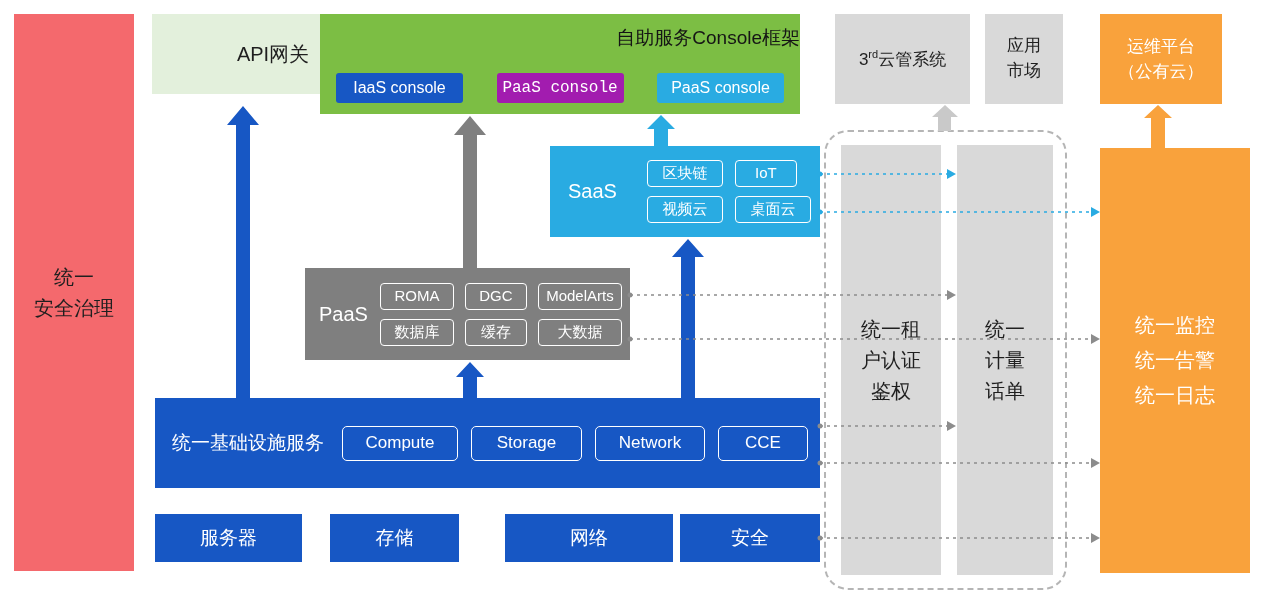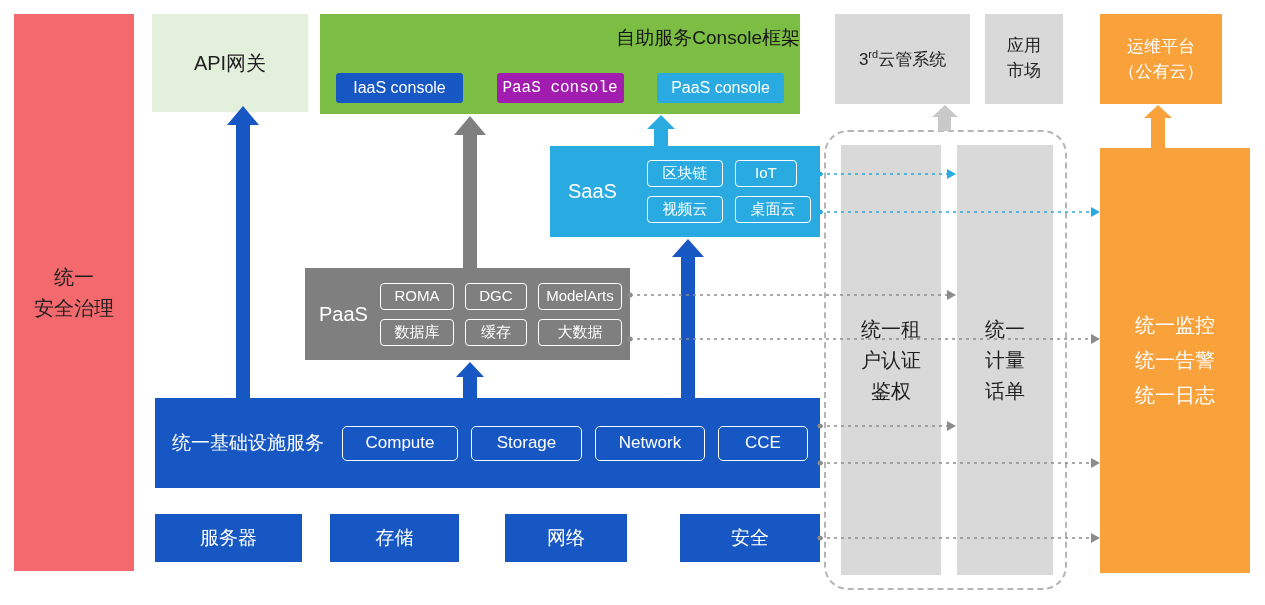--- a/index.html
+++ b/index.html
@@ -2,21 +2,21 @@
 <html><head>
 <meta charset="utf-8">
 <style>
   html,body{margin:0;padding:0;background:#ffffff;}
   .canvas{position:relative;width:1265px;height:605px;background:#fff;
           font-family:"Liberation Sans","DejaVu Sans",sans-serif;overflow:hidden;}
   .abs{position:absolute;}
   .center{display:flex;flex-direction:column;align-items:center;justify-content:center;text-align:center;}
 
   #security-bar{left:14px;top:14px;width:120px;height:557px;background:#F4696D;color:#1f1f1f;font-size:20px;line-height:1.55;}
-  #api-gateway{left:152px;top:14px;width:156px;height:98px;background:#E3F0DC;color:#1f1f1f;font-size:20px;}
+  #api-gateway{left:152px;top:14px;width:156px;height:80px;background:#E3F0DC;color:#1f1f1f;font-size:20px;padding-left:43px;}
 
   #console-frame{left:320px;top:14px;width:480px;height:100px;background:#7CBE44;color:#151515;}
   .frame-title{text-align:right;padding-top:12px;font-size:19px;line-height:23px;}
   #console-row{display:flex;justify-content:space-between;padding:24px 16px 0;}
   .console-chip{color:#fff;font-size:16px;height:30px;line-height:30px;text-align:center;border-radius:3px;width:127px;}
   #console-iaas{background:#1757C4;}
   #console-paas{background:#a21caf;font-family:Liberation Mono, monospace;}
   #console-saas{background:#29ABE2;}
 
   #third-party-box{left:835px;top:14px;width:135px;height:90px;background:#D9D9D9;color:#1f1f1f;font-size:17px;}
@@ -38,21 +38,21 @@
 
   #iaas-box{left:155px;top:398px;width:665px;height:90px;background:#1757C4;color:#fff;display:flex;align-items:center;}
   #iaas-box .iaas-label{font-size:19px;margin-left:17px;}
   .iaas-chips{display:flex;gap:13px;margin-left:18px;}
   .iaas-chip{font-size:17px;height:35px;line-height:32px;border-radius:5px;}
   .iw116{width:116px;} .iw111{width:111px;} .iw110{width:110px;} .iw90{width:90px;}
 
   .hw-box{top:514px;height:48px;background:#1757C4;color:#fff;font-size:19px;}
   #hw-server{left:155px;width:147px;}
   #hw-storage{left:330px;width:129px;}
-  #hw-network{left:505px;width:122px;}
+  #hw-network{left:505px;width:168px;}
   #hw-security{left:680px;width:140px;}
 
   #dashed-container{left:824px;top:130px;width:243px;height:460px;border:2px dashed #B5B5B5;border-radius:24px;box-sizing:border-box;}
   .vbar{background:#D9D9D9;color:#1f1f1f;font-size:20px;line-height:1.55;}
   #auth-bar{left:841px;top:145px;width:100px;height:430px;}
   #metering-bar{left:957px;top:145px;width:96px;height:430px;}
   #monitor-bar{left:1100px;top:148px;width:150px;height:425px;background:#F9A23C;color:#fff;font-size:20px;line-height:1.75;}
 
   #overlay{left:0;top:0;pointer-events:none;}
   .dash{fill:none;stroke-width:1.5;stroke-dasharray:3 4;}

